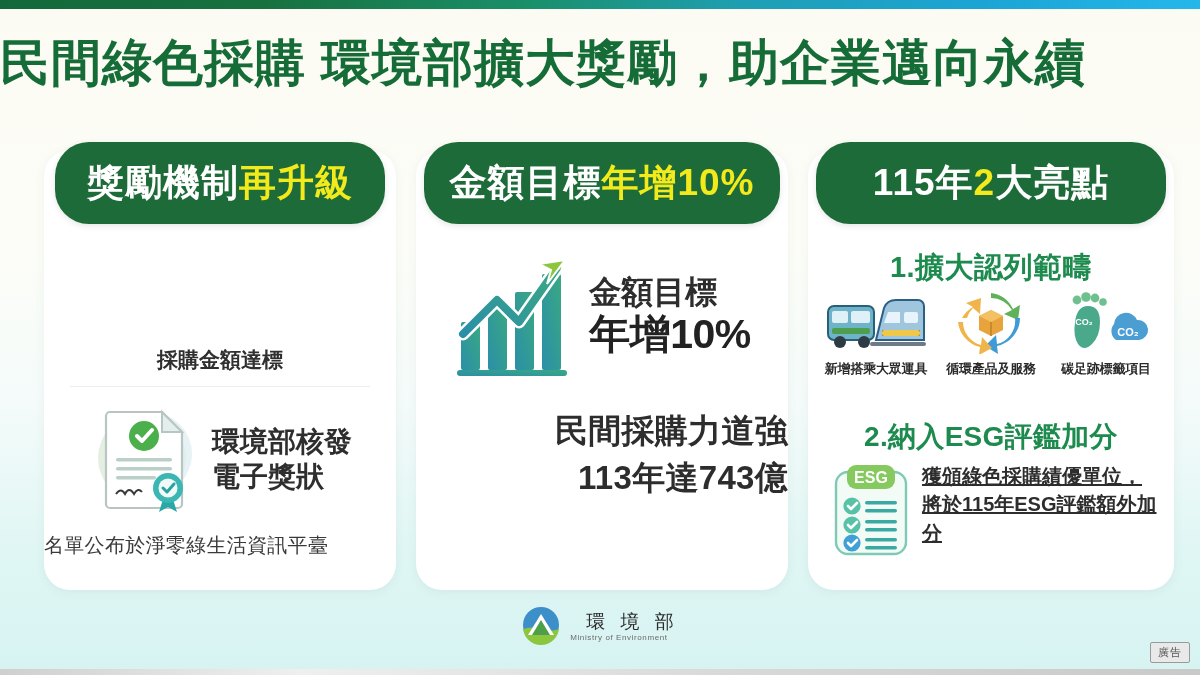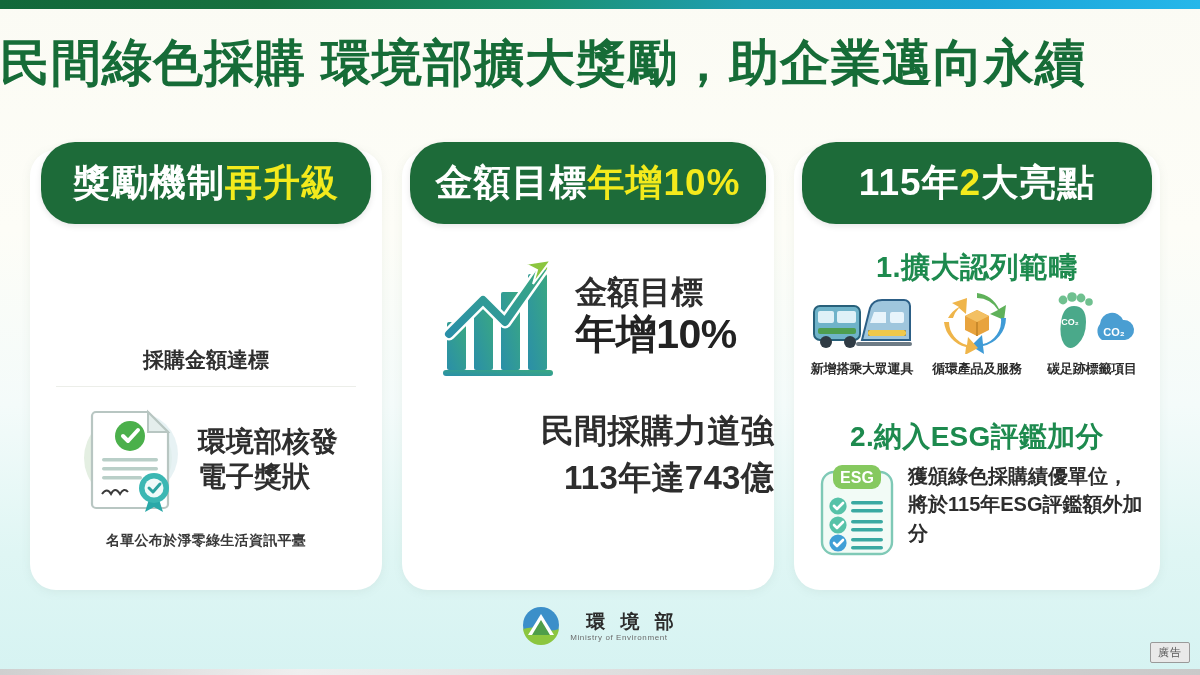--- a/index.html
+++ b/index.html
@@ -24,21 +24,21 @@
   }
 
   
   .title{
     position:absolute;left:0;top:30px;width:1200px;text-align:left;
     font-size:50px;font-weight:bold;color:#166c37;letter-spacing:1px;
     white-space:nowrap;
   }
 
   
-  .cards{position:absolute;left:30px;top:150px;width:1150px;height:440px;display:flex;gap:20px;}
+  .cards{position:absolute;left:44px;top:150px;width:1150px;height:440px;display:flex;gap:20px;}
   .card{
     position:relative;
     background:#ffffff;border-radius:26px;
     box-shadow:0 2px 10px rgba(120,140,130,.10);
   }
   .c1{width:352px;}
   .c2{width:372px;}
   .c3{width:366px;}
 
   .pill{
@@ -73,22 +73,22 @@
   }
   .divider{
     position:absolute;left:26px;top:236px;width:300px;height:1px;background:#eceee9;
   }
   .cert-row{
     position:absolute;top:246px;left:0;width:100%;
     display:flex;align-items:center;justify-content:center;gap:8px;
   }
   .cert-txt{font-size:28px;font-weight:bold;color:#2e2e2e;line-height:1.26;}
   .foot1{
-    position:absolute;top:382px;left:0;width:100%;text-align:center;
-    font-size:14px;font-weight:bold;color:#3a3a3a;letter-spacing:.3px;
+    position:absolute;top:382px;left:0;width:100%;
+    font-size:20px;font-weight:normal;color:#3a3a3a;letter-spacing:.3px;
   }
 
   
   .c2 .goal-row{
     position:absolute;top:98px;left:0;width:100%;
     display:flex;align-items:center;justify-content:center;gap:10px;
   }
   .goal-txt{text-align:left;}
   .goal-l1{font-size:32px;font-weight:bold;color:#2d2d2d;line-height:1.18;}
   .goal-l2{font-size:41px;font-weight:bold;color:#222;line-height:1.12;letter-spacing:-.5px;}
@@ -103,28 +103,28 @@
     font-size:29px;font-weight:bold;color:#1d8a4e;letter-spacing:.5px;
   }
   .icon3{position:absolute;top:142px;left:12px;width:342px;display:flex;justify-content:space-between;}
   .icell{width:112px;text-align:center;}
   .icap{font-size:13px;font-weight:bold;color:#2b2b2b;margin-top:2px;letter-spacing:-.2px;}
   .h3b{
     position:absolute;top:268px;left:0;width:100%;text-align:center;
     font-size:28px;font-weight:bold;color:#1d8a4e;letter-spacing:.3px;
   }
   .esg-row{position:absolute;top:312px;left:22px;width:330px;display:flex;gap:10px;align-items:flex-start;}
-  .esg-txt{font-size:20px;font-weight:bold;color:#2d2d2d;line-height:1.42;}
+  .esg-txt{font-size:20px;font-weight:bold;color:#2d2d2d;line-height:1.42;text-decoration:underline;}
 
   
   .footer{
     position:absolute;left:0;bottom:26px;width:1200px;
     display:flex;align-items:center;justify-content:center;gap:9px;
   }
-  .moe-name{font-size:19px;font-weight:bold;color:#2b2b2b;letter-spacing:5px;line-height:1.1;margin-left:16px;}
+  .moe-name{font-size:19px;font-weight:normal;color:#2b2b2b;letter-spacing:5px;line-height:1.1;margin-left:16px;}
   .moe-en{font-size:8px;color:#6b6b6b;letter-spacing:.6px;}
   .adbadge{
     position:absolute;right:10px;bottom:12px;
     border:1px solid #9a9a9a;background:#e9e9e9;color:#585858;
     font-size:11px;padding:2px 7px;border-radius:2px;letter-spacing:1px;
   }
 </style>
 </head>
 <body>
 

